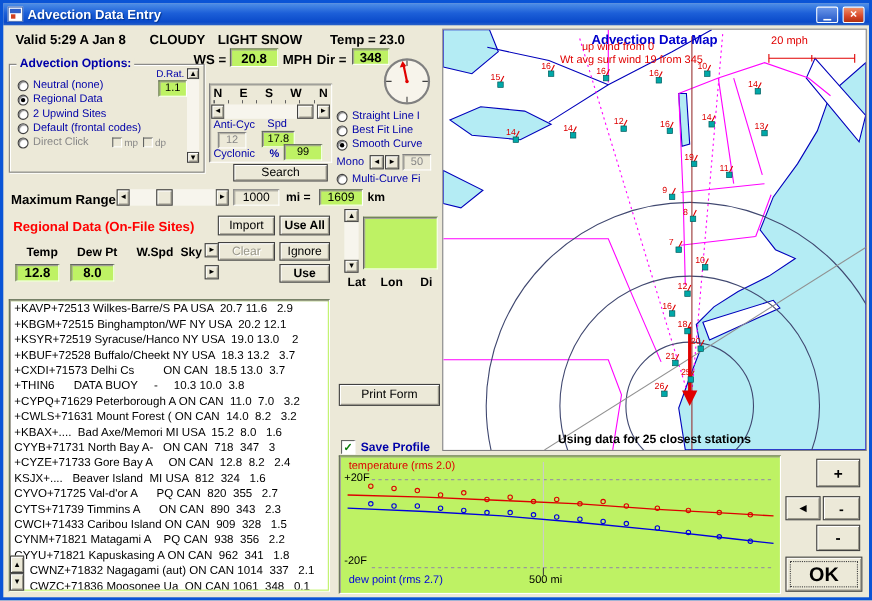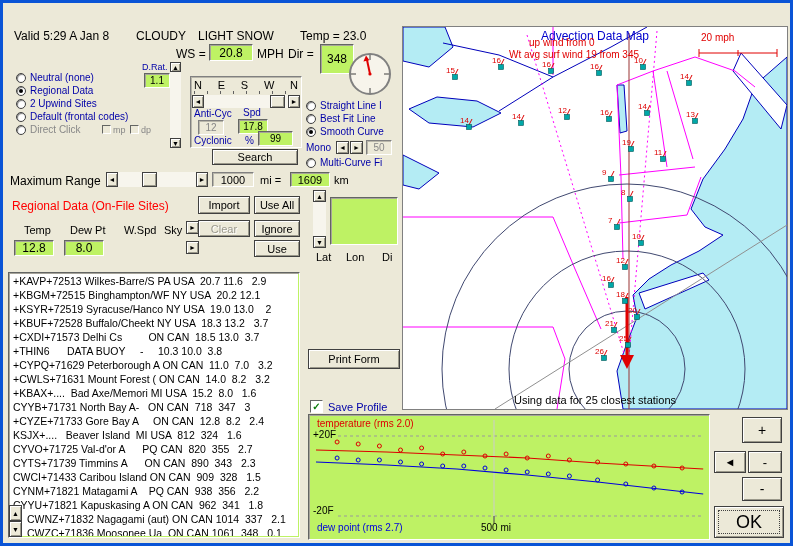--- a/index.html
+++ b/index.html
@@ -1,20 +1,20 @@
 <!DOCTYPE html>
 <html><head>
 <meta charset="utf-8">
 <style>
 *{margin:0;padding:0;box-sizing:border-box}
 html,body{width:793px;height:546px}
 body{font-family:"Liberation Sans",sans-serif;background:#d4d0c8;position:relative;overflow:hidden}
 #win{position:absolute;inset:0;background:#ECE9D8}
 .abs{position:absolute}
-.b{font-weight:normal}
+.b{font-weight:bold}
 .t9{font-size:9px}.t10{font-size:10px}.t11{font-size:11px}.t12{font-size:12px}
 .blue{color:#0000A8}.red{color:#E00000}.gray{color:#878787}
 #frame{left:0;top:0;width:793px;height:546px;border:3px solid #0A54D6;pointer-events:none;z-index:50}
 .titlebar{left:3px;top:3px;width:787px;height:20px;background:linear-gradient(180deg,#4E8FE8,#1C5FD8 45%,#0A4ACA 85%,#2B63C8);display:flex;align-items:center;color:#fff;padding:0 4px;gap:4px;z-index:10}
 .title-text{font-size:12px;font-weight:bold;text-shadow:1px 1px 1px #00328c;flex:1;white-space:nowrap}
 .app-icon{width:14px;height:14px;background:#fff;border:1px solid #5a7ab8;position:relative;flex:0 0 auto}
 .app-icon::before{content:"";position:absolute;left:1px;top:1px;right:1px;height:4px;background:#3060c8}
 .app-icon::after{content:"";position:absolute;left:2px;bottom:2px;width:4px;height:4px;background:#d04020}
 .tb-btn{width:20px;height:15px;border-radius:2px;border:1px solid #fff;display:flex;align-items:center;justify-content:center;font-size:9px;color:#fff;flex:0 0 auto}
 .tb-min{background:linear-gradient(180deg,#6a96e8,#2458c8)}
@@ -50,32 +50,41 @@
 .stn{fill:#00A8A8;stroke:#005858;stroke-width:0.6}
 .stn-num{fill:#DD0000;font-family:"Liberation Sans",sans-serif;font-size:8px}
 .wind-tick{stroke:#DD0000;stroke-width:1}
 .nowrap{white-space:nowrap}
 </style>
 </head>
 <body>
 
 <div id="win">
 
+  <div class="abs titlebar">
+    <span class="app-icon"></span>
+    <span class="title-text">Advection Data Entry</span>
+    <span class="tb-btn tb-min">▁</span>
+    <span class="tb-btn tb-close">×</span>
+  </div>
 
   <span class="abs b t12 nowrap" style="left:14px;top:29px">Valid  5:29 A  Jan 8</span>
   <span class="abs b t12 nowrap" style="left:136px;top:29px">CLOUDY</span>
   <span class="abs b t12 nowrap" style="left:198px;top:29px">LIGHT SNOW</span>
   <span class="abs b t12 nowrap" style="left:300px;top:29px">Temp = 23.0</span>
 
   <span class="abs b t12" style="left:176px;top:47px">WS =</span>
   <div class="abs white-box center b t12" style="left:209px;top:44px;width:44px;height:17px">20.8</div>
   <span class="abs b t12" style="left:257px;top:47px">MPH</span>
   <span class="abs b t12" style="left:288px;top:47px">Dir =</span>
-  <div class="abs white-box center b t12" style="left:320px;top:44px;width:34px;height:30px">348</div>
-
+  <div class="abs white-box center b t12" style="left:320px;top:44px;width:34px;height:15px">348</div>
+
+  <div class="abs groupbox" style="left:8px;top:58px;width:178px;height:99px">
+    <span class="legend">Advection Options:</span>
+  </div>
   <div class="abs" id="adv-radios" style="left:16px;top:71px">
       <div class="radio-row">
         <span class="radio"></span>
         <span>Neutral (none)</span>
       </div>
       <div class="radio-row">
         <span class="radio sel"></span>
         <span>Regional Data</span>
       </div>
       <div class="radio-row">

